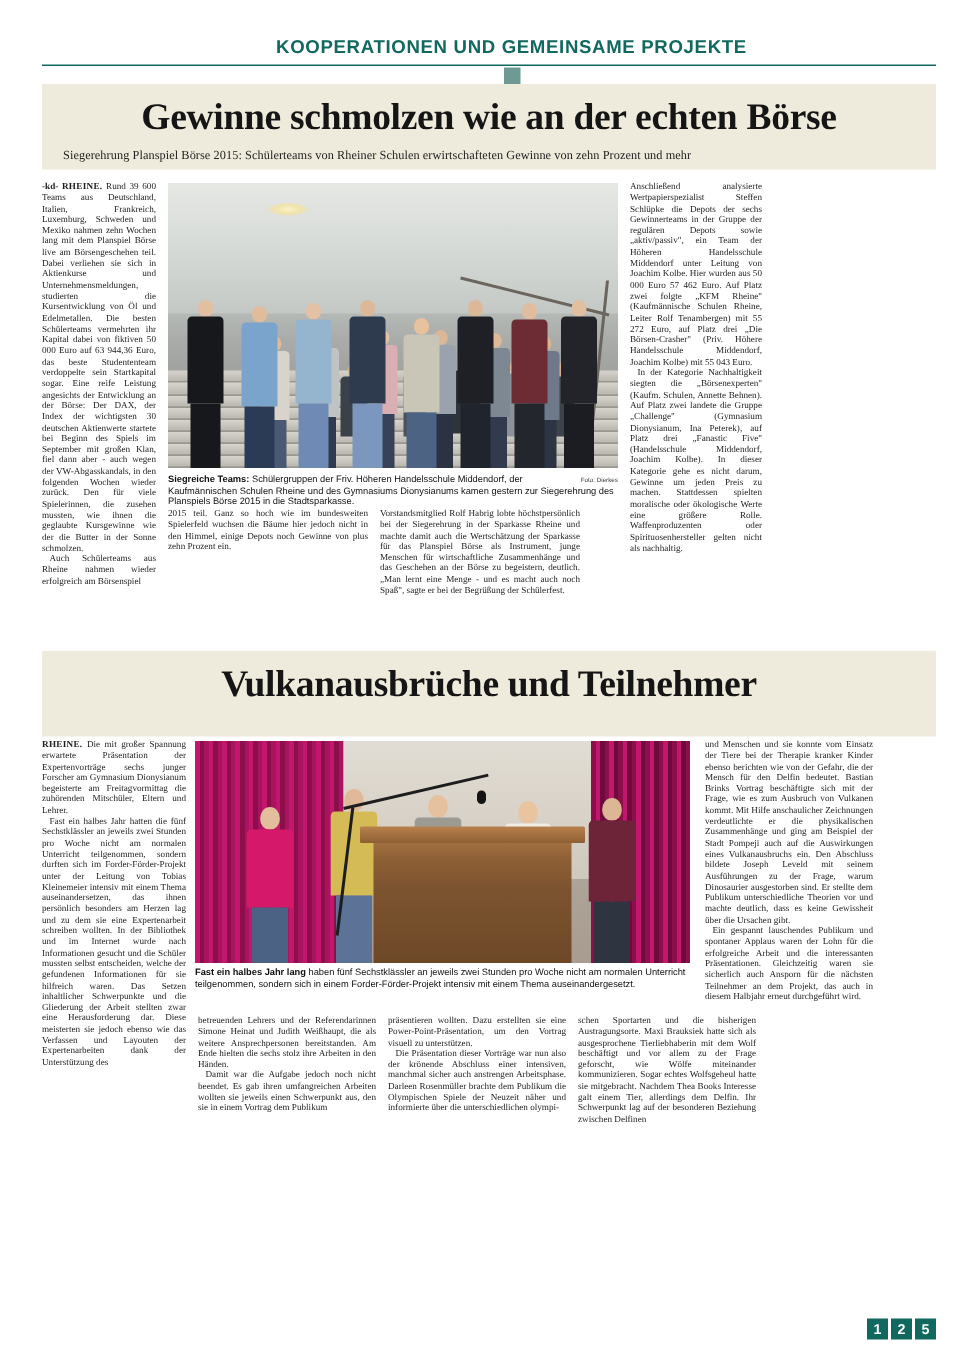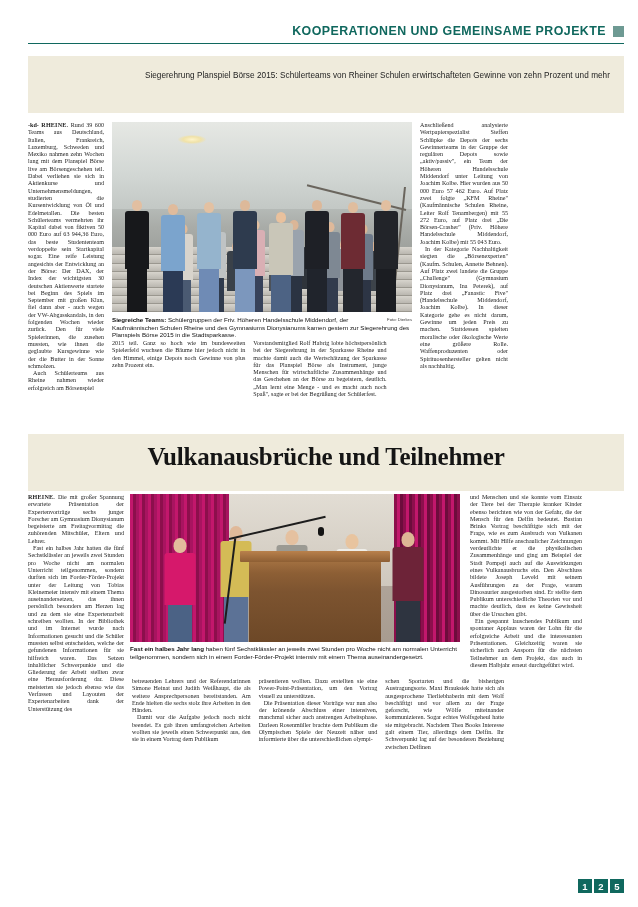--- a/index.html
+++ b/index.html
@@ -12,21 +12,21 @@
     overflow:hidden;
     position:relative;
   }
 
   
   .masthead {
     position:absolute; left:0; top:0; width:638px; height:46px;
   }
   .masthead-inner {
     position:absolute; left:58px; right:14px; top:24px;
-    display:flex; align-items:center; justify-content:flex-end; gap:7px;
+    display:flex; align-items:center; justify-content:flex-end; gap:7px;flex-direction:column;
   }
   .masthead-title {
     font-family:"Liberation Sans", sans-serif;
     font-weight:bold; font-size:12.4px; letter-spacing:0.45px;
     color:#10685e; text-transform:uppercase; white-space:nowrap;
   }
   .masthead-square {
     width:11px; height:11px; background:#6e9a93; display:inline-block;
   }
   .masthead-rule {
@@ -51,22 +51,22 @@
     text-align:center;
     font-family:"Liberation Serif", serif;
     font-weight:bold;
     font-size:25px;
     line-height:28px;
     color:#151515;
     letter-spacing:-0.2px;
     margin:0;
   }
   .subheadline {
-    text-align:right;
-    font-family:Liberation Sans, sans-serif;
+    text-align:left;
+    font-family:Liberation Serif, serif;
     font-size:8.2px;
     line-height:11px;
     color:#232323;
     margin:5px 14px 0 14px;
     letter-spacing:0.05px;
   }
 
   
   .cols {
     position:absolute; left:28px; right:14px;
@@ -206,20 +206,21 @@
   <div class="masthead-inner">
     <div class="masthead-title">KOOPERATIONEN UND GEMEINSAME PROJEKTE</div>
     <span class="masthead-square"></span>
   </div>
   <div class="masthead-rule"></div>
 </div>
 
 <div class="article" id="article-1">
 
   <div class="headline-band">
+    <h1 class="headline">Gewinne schmolzen wie an der echten Börse</h1>
     <div class="subheadline">Siegerehrung Planspiel Börse 2015: Schülerteams von Rheiner Schulen erwirtschafteten Gewinne von zehn Prozent und mehr</div>
   </div>
 
   <div class="photo" style="left:112px; top:66px; width:300px; height:190px;">
     <div class="p1-bg"></div>
     <div class="p1-wall"></div>
     <div class="p1-light"></div>
     <div class="p1-stairs">
         <i></i>
         <i></i>

